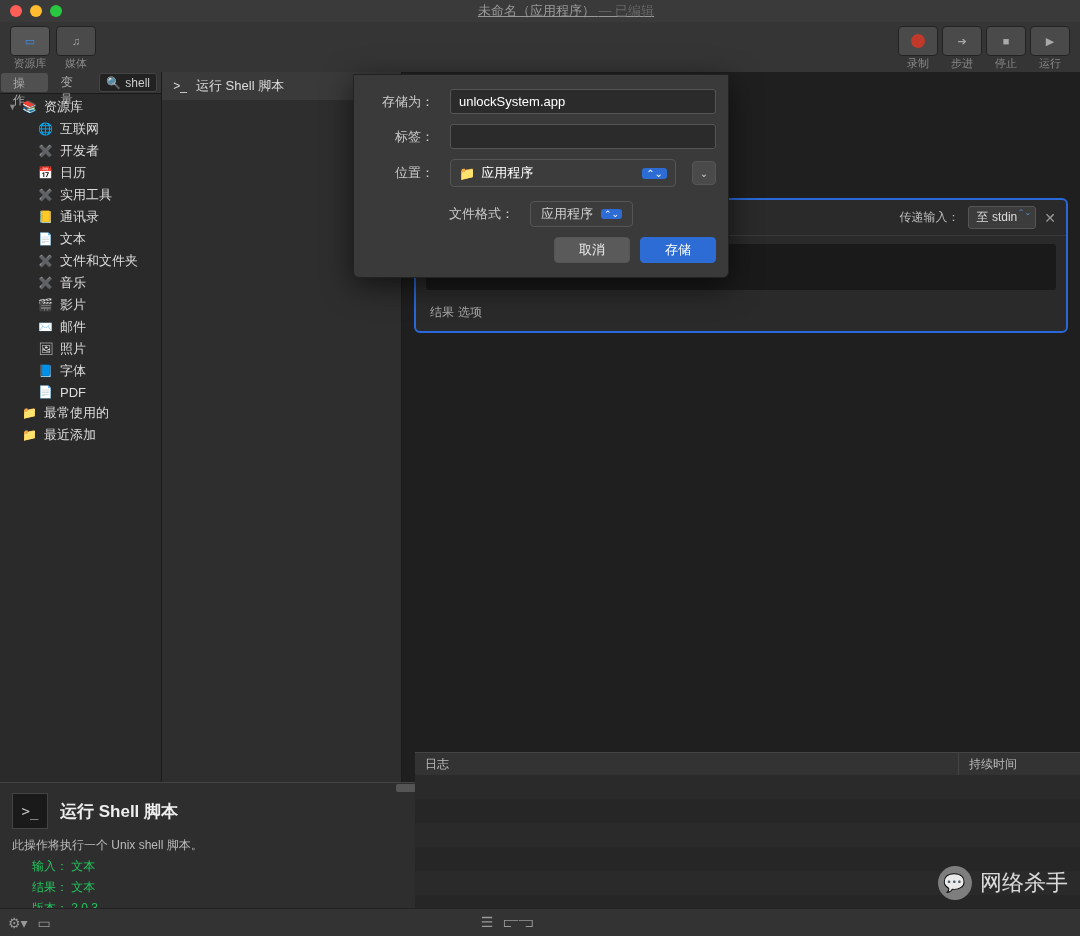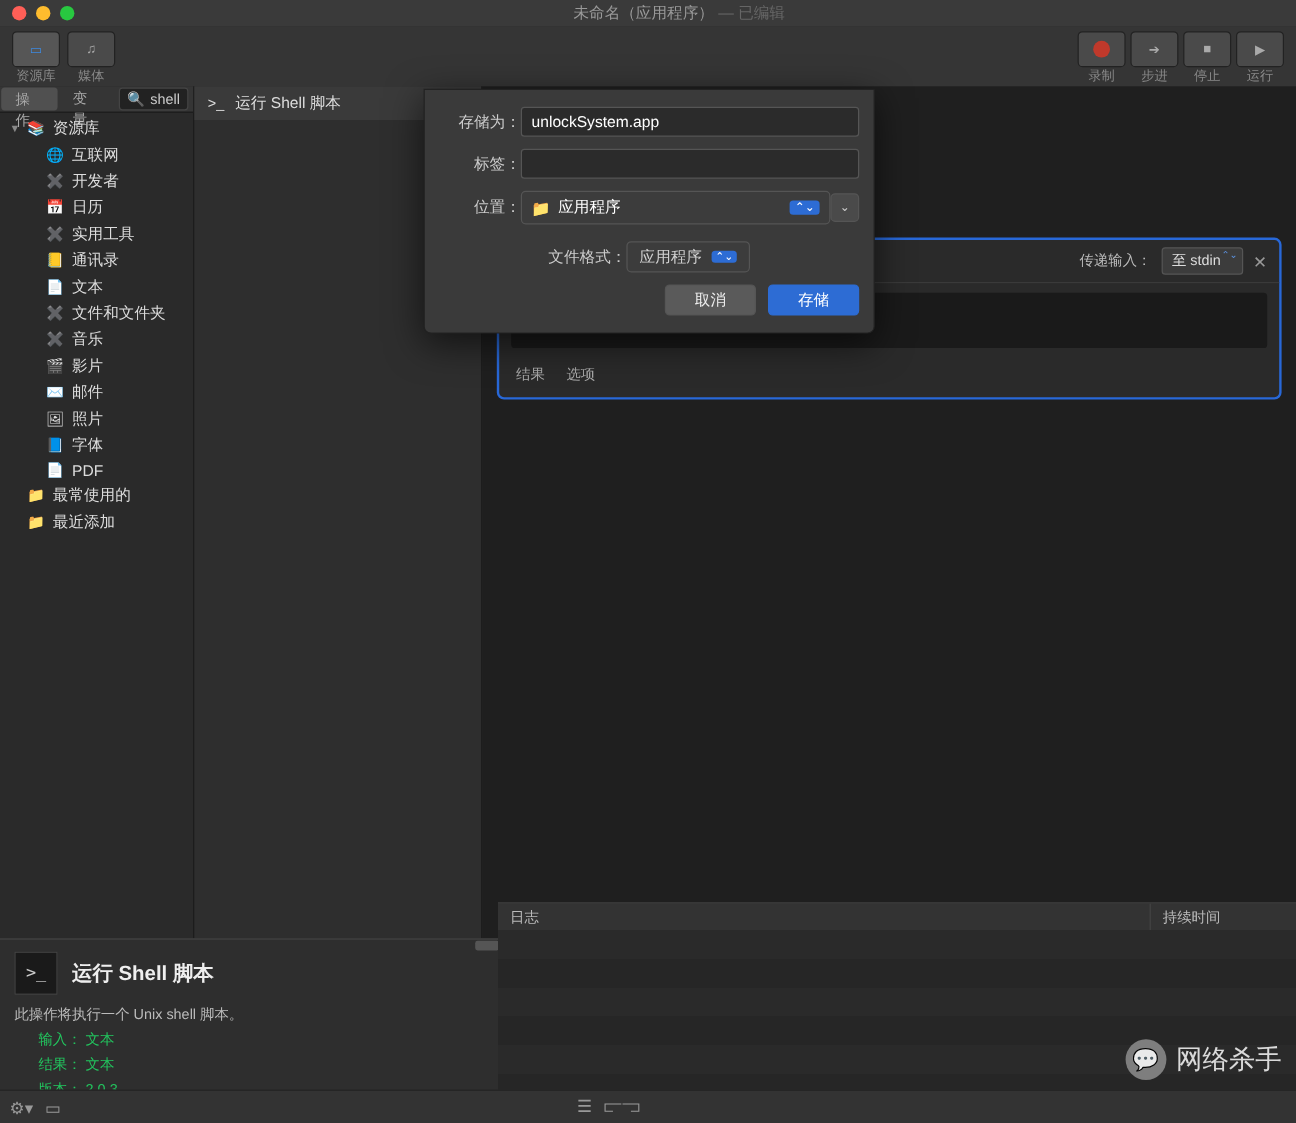--- a/index.html
+++ b/index.html
@@ -2,21 +2,21 @@
 <html><head>
 <meta charset="utf-8">
 <style>
 * { margin: 0; padding: 0; box-sizing: border-box; font-family: -apple-system, "Helvetica Neue", sans-serif; }
 body { background: #2e2e2e; color: #d0d0d0; font-size: 13px; width: 1080px; height: 936px; overflow: hidden; position: relative; }
 
 .titlebar { height: 22px; display: flex; align-items: center; padding: 0 10px; background: #3a3a3a; }
 .traffic { display: flex; gap: 8px; }
 .tl { width: 12px; height: 12px; border-radius: 50%; }
 .tl.red { background: #ff5f57; } .tl.yellow { background: #febc2e; } .tl.green { background: #28c840; }
-.win-title { flex: 1; text-align: center; color: #999; font-size: 13px; }
+.win-title { flex: 1; text-align: center; color: #999; font-size: 13px; text-decoration: underline; }
 .win-title .dim { color: #666; }
 
 .toolbar { height: 50px; background: #353535; display: flex; align-items: flex-start; padding: 4px 10px 0; gap: 6px; }
 .tb-group { display: flex; flex-direction: column; align-items: center; font-size: 11px; color: #888; }
 .tb-btn { width: 40px; height: 30px; background: #4a4a4a; border: 1px solid #222; border-radius: 4px; display: flex; align-items: center; justify-content: center; color: #aaa; cursor: pointer; }
 .tb-btn.active { background: #565656; color: #3d8ae0; }
 .tb-right { margin-left: auto; display: flex; gap: 4px; }
 .rec-dot { width: 14px; height: 14px; background: #c0392b; border-radius: 50%; }
 
 .main { display: flex; height: 710px; }
@@ -39,24 +39,24 @@
 
 .workflow { flex: 1; background: #1f1f1f; position: relative; padding: 12px; }
 .hint { color: #aaa; font-size: 13px; padding: 80px 8px 8px; }
 .action-card { border: 2px solid #2868d8; border-radius: 6px; background: #2a2a2a; margin-top: 8px; }
 .card-head { display: flex; align-items: center; justify-content: flex-end; padding: 6px 10px; border-bottom: 1px solid #3a3a3a; }
 .card-head .right { display: flex; align-items: center; gap: 8px; font-size: 12px; color: #bbb; }
 .close-x { color: #999; cursor: pointer; font-size: 14px; }
 .select-sm { background: #3c3c3c; border: 1px solid #555; color: #ddd; padding: 2px 18px 2px 8px; border-radius: 3px; font-size: 12px; position: relative; }
 .select-sm:after { content: "⌃⌄"; font-size: 8px; position: absolute; right: 4px; top: 2px; line-height: 7px; color: #5a8dd6; }
 .code-area { background: #1a1a1a; color: #ddd; font-family: Menlo, monospace; font-size: 12px; padding: 14px; margin: 8px 10px; border-radius: 3px; min-height: 46px; white-space: pre; }
-.card-foot { display: flex; gap: 18px; padding: 6px 14px 10px; font-size: 12px; color: #aaa; }
+.card-foot { display: flex; gap: 4px; padding: 6px 14px 10px; font-size: 12px; color: #aaa; }
 
 .dialog { position: absolute; left: 353px; top: 74px; width: 376px; background: #3a3a3a; border: 1px solid #222; border-radius: 0 0 6px 6px; box-shadow: 0 8px 30px rgba(0,0,0,.6); z-index: 100; padding: 14px 12px; }
-.dlg-row { display: flex; align-items: center; gap: 0; margin-bottom: 10px; }
+.dlg-row { display: flex; align-items: center; gap: 16px; margin-bottom: 10px; }
 .dlg-label { width: 68px; text-align: right; color: #ccc; font-size: 13px; }
 .dlg-input { flex: 1; background: #2b2b2b; border: 1px solid #555; color: #fff; padding: 4px 8px; border-radius: 3px; font-size: 13px; }
 .dlg-select { flex: 1; background: #3c3c3c; border: 1px solid #555; color: #fff; padding: 4px 8px; border-radius: 4px; font-size: 13px; display: flex; align-items: center; gap: 6px; position: relative; }
 .dlg-select .arrow { margin-left: auto; background: #2d6cd4; color: #fff; border-radius: 3px; padding: 0 4px; font-size: 10px; }
 .expand-btn { width: 24px; height: 24px; background: #4a4a4a; border: 1px solid #555; border-radius: 4px; color: #ccc; display: flex; align-items: center; justify-content: center; cursor: pointer; font-size: 10px; }
 .dlg-buttons { display: flex; justify-content: flex-end; gap: 10px; margin-top: 8px; }
 .btn { padding: 3px 24px; border-radius: 4px; font-size: 13px; cursor: pointer; border: 1px solid #555; }
 .btn.default { background: #5a5a5a; color: #eee; }
 .btn.primary { background: #2d6cd4; color: #fff; border-color: #2d6cd4; }
 .ff-select { background: #3c3c3c; border: 1px solid #555; padding: 3px 10px; border-radius: 4px; display: flex; align-items: center; gap: 8px; font-size: 13px; }

